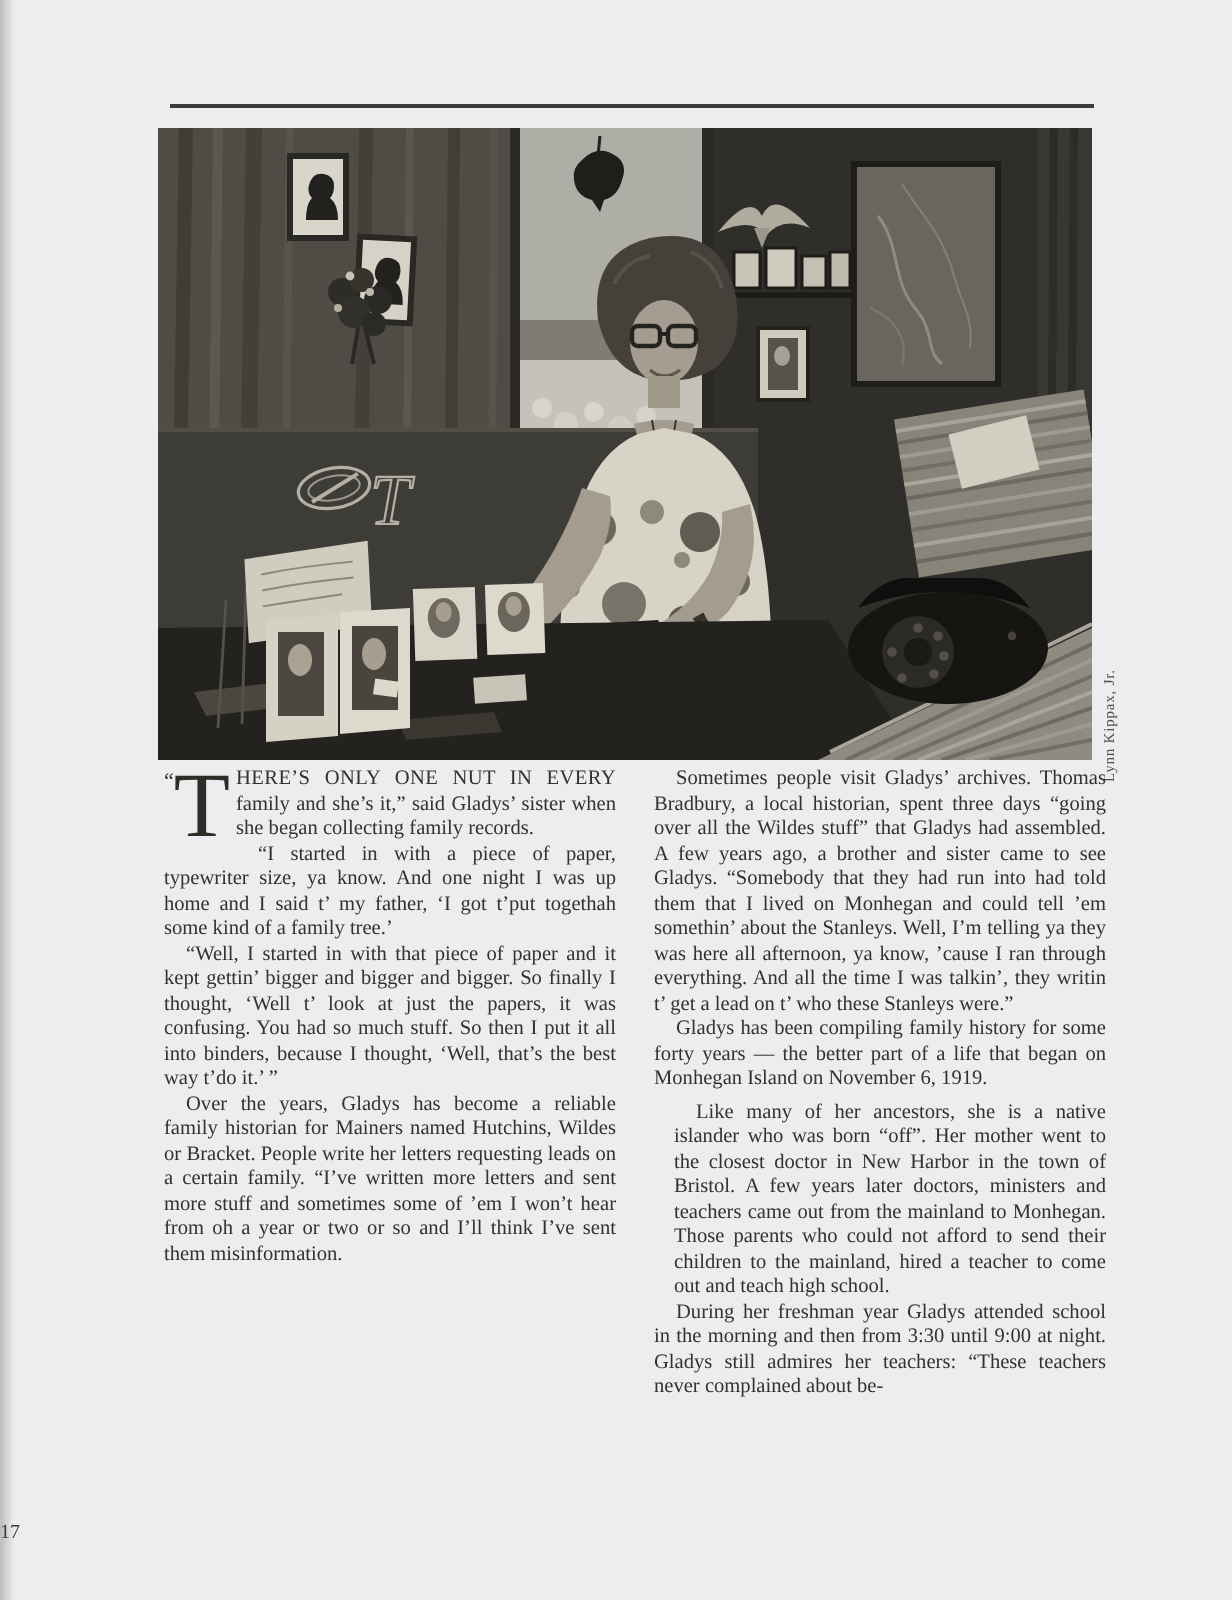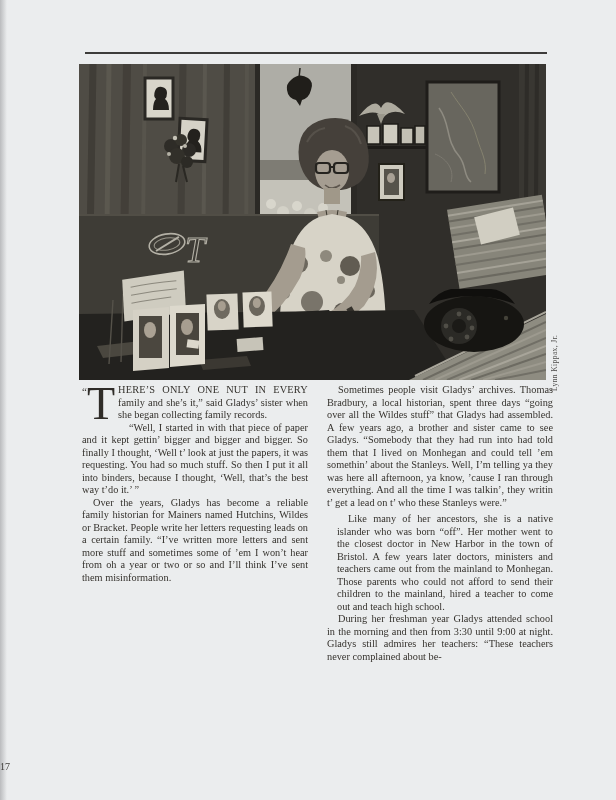--- a/index.html
+++ b/index.html
@@ -275,23 +275,25 @@
     </g>
   </svg>
 </div>
 
 <div class="photo-credit">Lynn Kippax, Jr.</div>
 
 <div class="col col-left">
   <p class="para no-indent">
     <span class="opener"><span class="oq">“</span><span class="dc">T</span></span><span class="caps">HERE’S ONLY ONE NUT IN EVERY</span> <span>family and she’s it,” said Gladys’ sister when she began collecting family records.</span>
   </p>
-  <p class="para">“Well, I started in with that piece of paper and it kept gettin’ bigger and bigger and bigger. So finally I thought, ‘Well t’ look at just the papers, it was requesting. You had so much stuff. So then I put it all into binders, because I thought, ‘Well, that’s the best way t’do it.’ ”</p>
+  <p class="para">“I started in with a piece of paper, typewriter size, ya know. And one night I was up home and I said t’ my father, ‘I got t’put togethah some kind of a family tree.’</p>
+  <p class="para">“Well, I started in with that piece of paper and it kept gettin’ bigger and bigger and bigger. So finally I thought, ‘Well t’ look at just the papers, it was confusing. You had so much stuff. So then I put it all into binders, because I thought, ‘Well, that’s the best way t’do it.’ ”</p>
   <p class="para">Over the years, Gladys has become a reliable family historian for Mainers named Hutchins, Wildes or Bracket. People write her letters requesting leads on a certain family. “I’ve written more letters and sent more stuff and sometimes some of ’em I won’t hear from oh a year or two or so and I’ll think I’ve sent them misinformation.</p>
 </div>
 
 <div class="col col-right">
   <p class="para">Sometimes people visit Gladys’ archives. Thomas Bradbury, a local historian, spent three days “going over all the Wildes stuff” that Gladys had assembled. A few years ago, a brother and sister came to see Gladys. “Somebody that they had run into had told them that I lived on Monhegan and could tell ’em somethin’ about the Stanleys. Well, I’m telling ya they was here all afternoon, ya know, ’cause I ran through everything. And all the time I was talkin’, they writin t’ get a lead on t’ who these Stanleys were.”</p>
+  <p class="para">Gladys has been compiling family history for some forty years — the better part of a life that began on Monhegan Island on November 6, 1919.</p>
   <p class="para gap-top">Like many of her ancestors, she is a native islander who was born “off”. Her mother went to the closest doctor in New Harbor in the town of Bristol. A few years later doctors, ministers and teachers came out from the mainland to Monhegan. Those parents who could not afford to send their children to the mainland, hired a teacher to come out and teach high school.</p>
   <p class="para">During her freshman year Gladys attended school in the morning and then from 3:30 until 9:00 at night. Gladys still admires her teachers: “These teachers never complained about be-</p>
 </div>
 
 <div class="page-number">17</div>
 
 </body></html>

